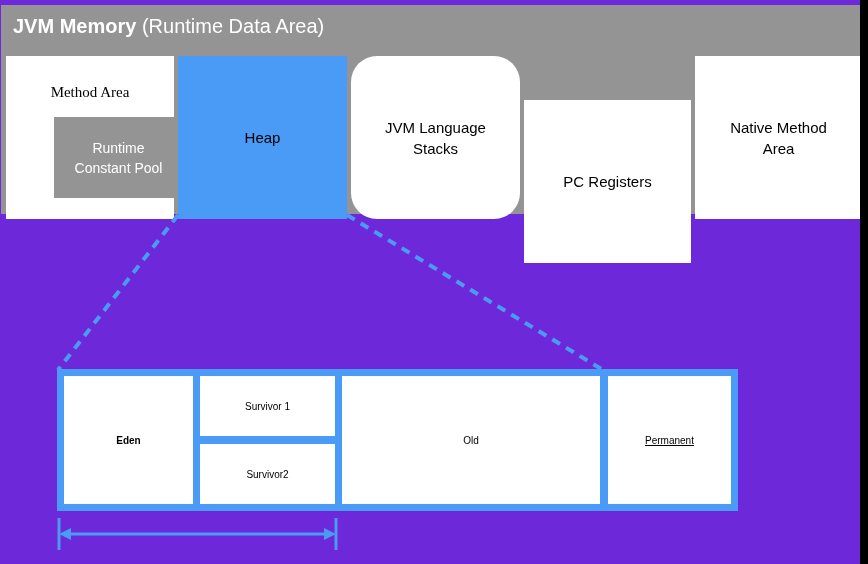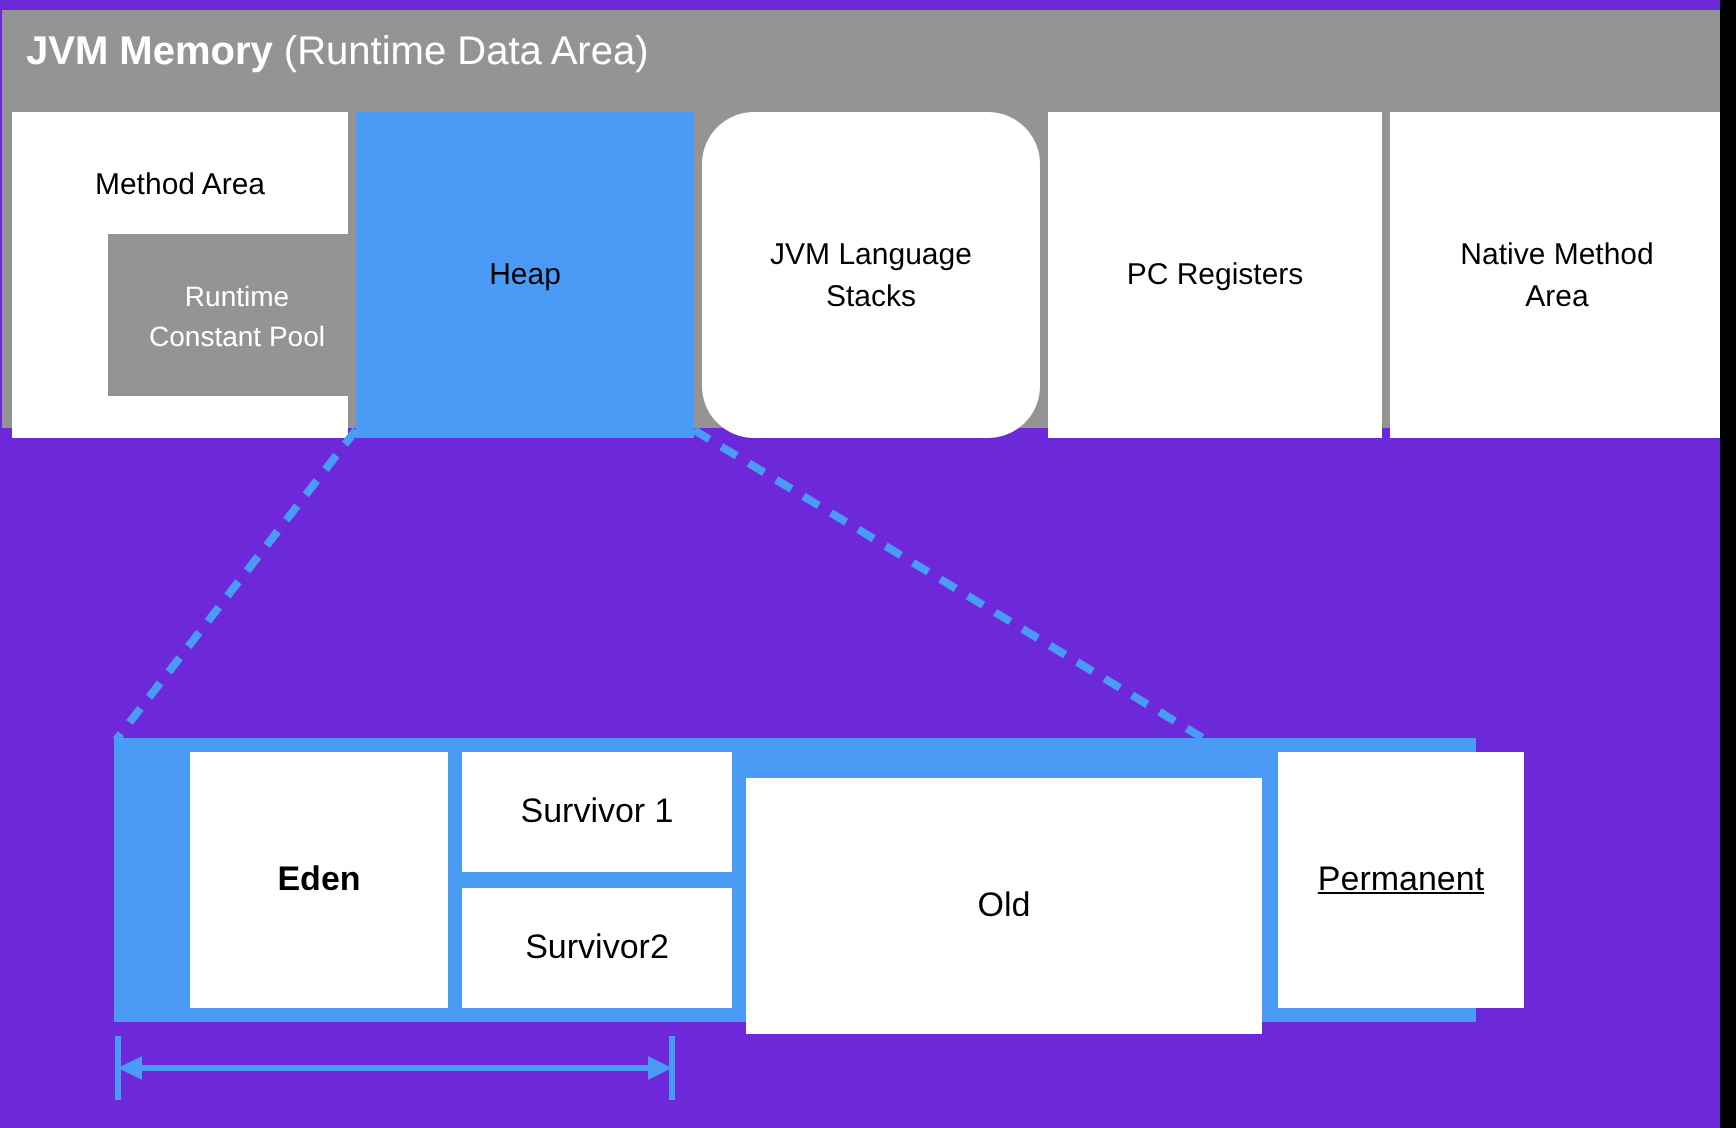--- a/index.html
+++ b/index.html
@@ -61,20 +61,21 @@
     padding: 0;
   }
   .method-area-label {
     position: absolute;
     left: 0;
     right: 0;
     top: 26px;
     text-align: center;
     font-size: 15px;
     color: #000000;
+    font-family: Liberation Serif, serif;
   }
   .rcp-box {
     position: absolute;
     left: 20px;
     top: 61px;
     width: 129px;
     height: 81px;
     background: #949494;
     color: #ffffff;
     font-size: 14px;
@@ -112,32 +113,31 @@
     box-sizing: border-box;
   }
   .cell {
     position: absolute;
     background: #ffffff;
     box-sizing: border-box;
     display: flex;
     align-items: center;
     justify-content: center;
     text-align: center;
-    font-size: 17px;
-    color: #000000;
-    margin-left: 31px;
+    font-size: 10px;
+    color: #000000;
   }
   
   .cell.eden    { left: 7px;   top: 7px;  width: 129px; height: 128px; font-weight: bold; }
   
   .cell.surv1   { left: 143px; top: 7px;  width: 135px; height: 60px; }
   
   .cell.surv2   { left: 143px; top: 75px; width: 135px; height: 60px; text-align: center; }
   
-  .cell.old     { left: 285px; top: 20px;  width: 258px; height: 128px; text-align: center; }
+  .cell.old     { left: 285px; top: 7px;  width: 258px; height: 128px; text-align: center; }
   
   .cell.perm    { left: 551px; top: 7px;  width: 123px; height: 128px; text-decoration: underline; }
 
   
   .dim-arrow {
     position: absolute;
     left: 40px;
     top: 505px;
     width: 330px;
     height: 59px;
@@ -169,21 +169,21 @@
       <span class="heap-label">Heap</span>
     </div>
 
     <div class="region" style="left:350px; width:169px;border-radius:26px;">
       <span>
         <span>JVM Language</span><br>
         <span>Stacks</span>
       </span>
     </div>
 
-    <div class="region" style="left:523px; width:167px;">
+    <div class="region" style="left:523px; width:167px;margin-top:44px;">
       <span>PC Registers</span>
     </div>
 
     <div class="region" style="left:694px; width:167px;">
       <span>
         <span>Native Method</span><br>
         <span>Area</span>
       </span>
     </div>
 

